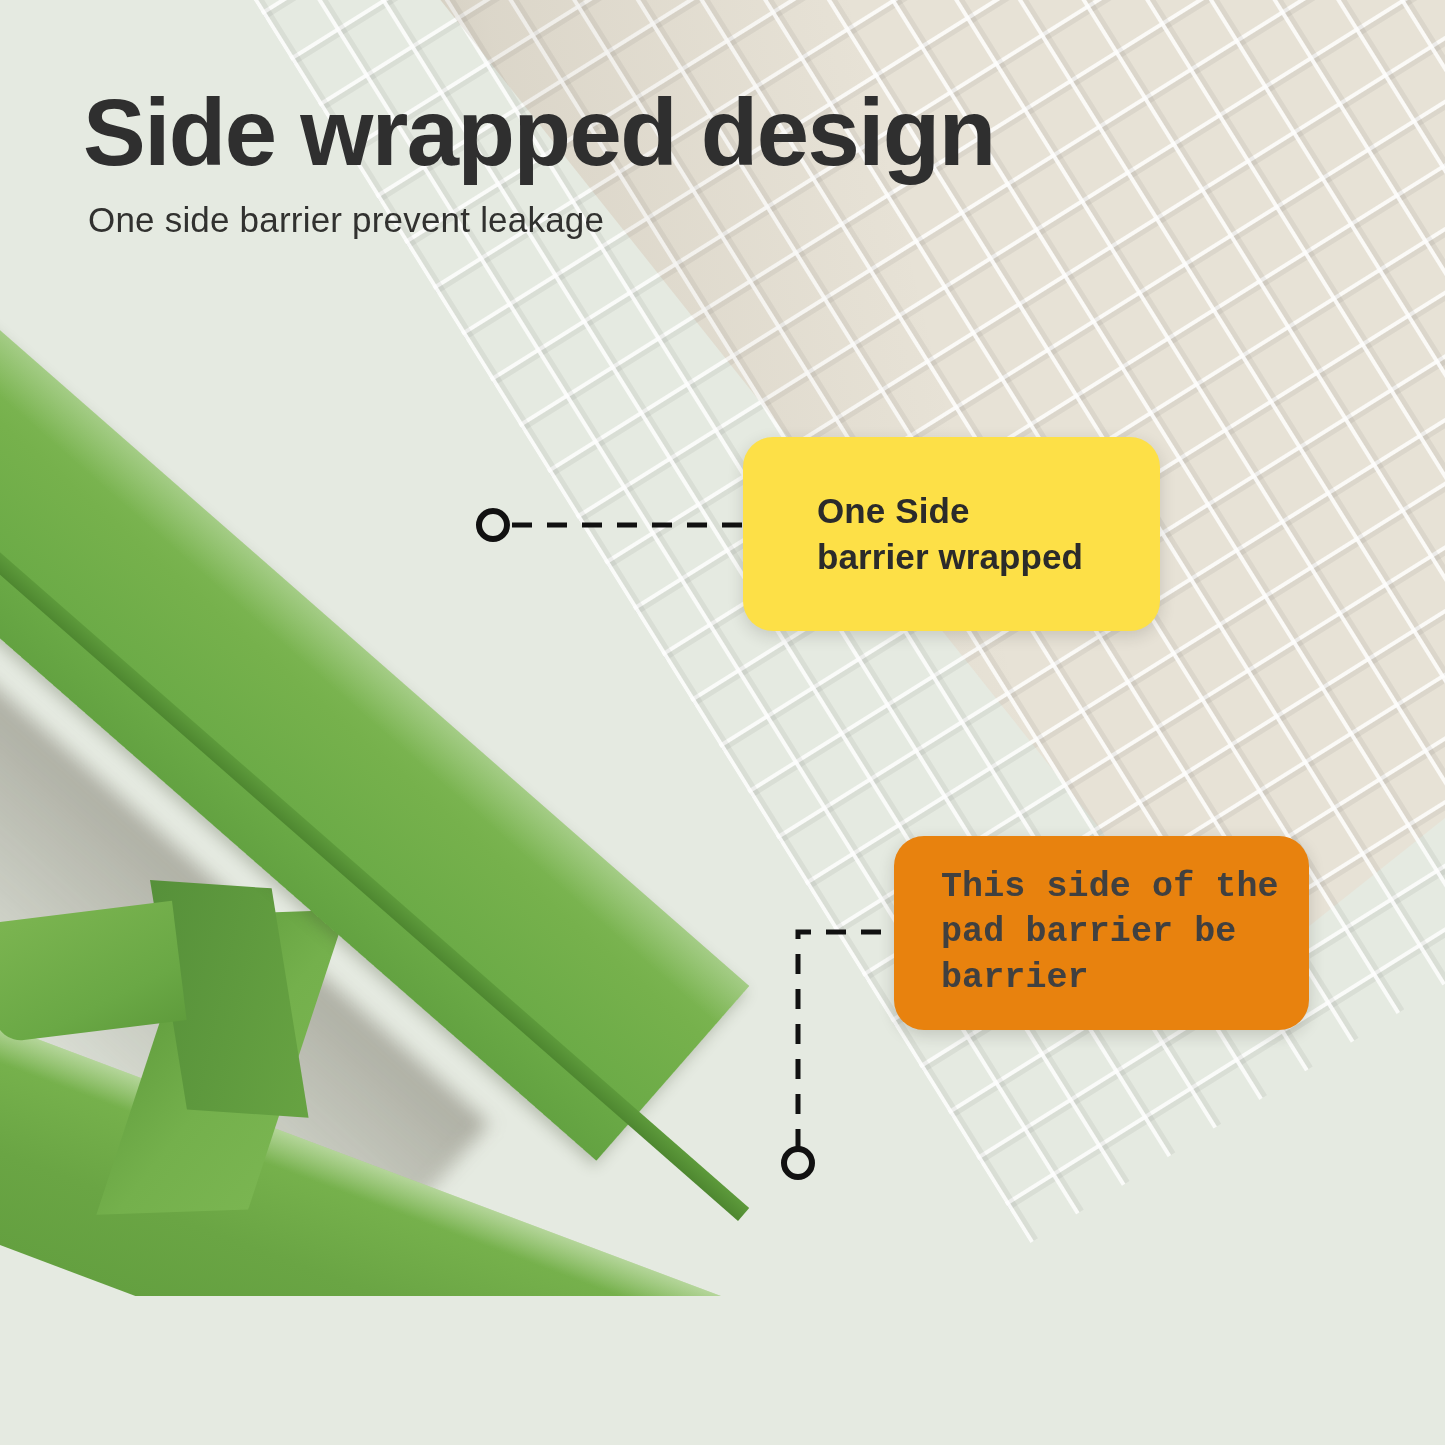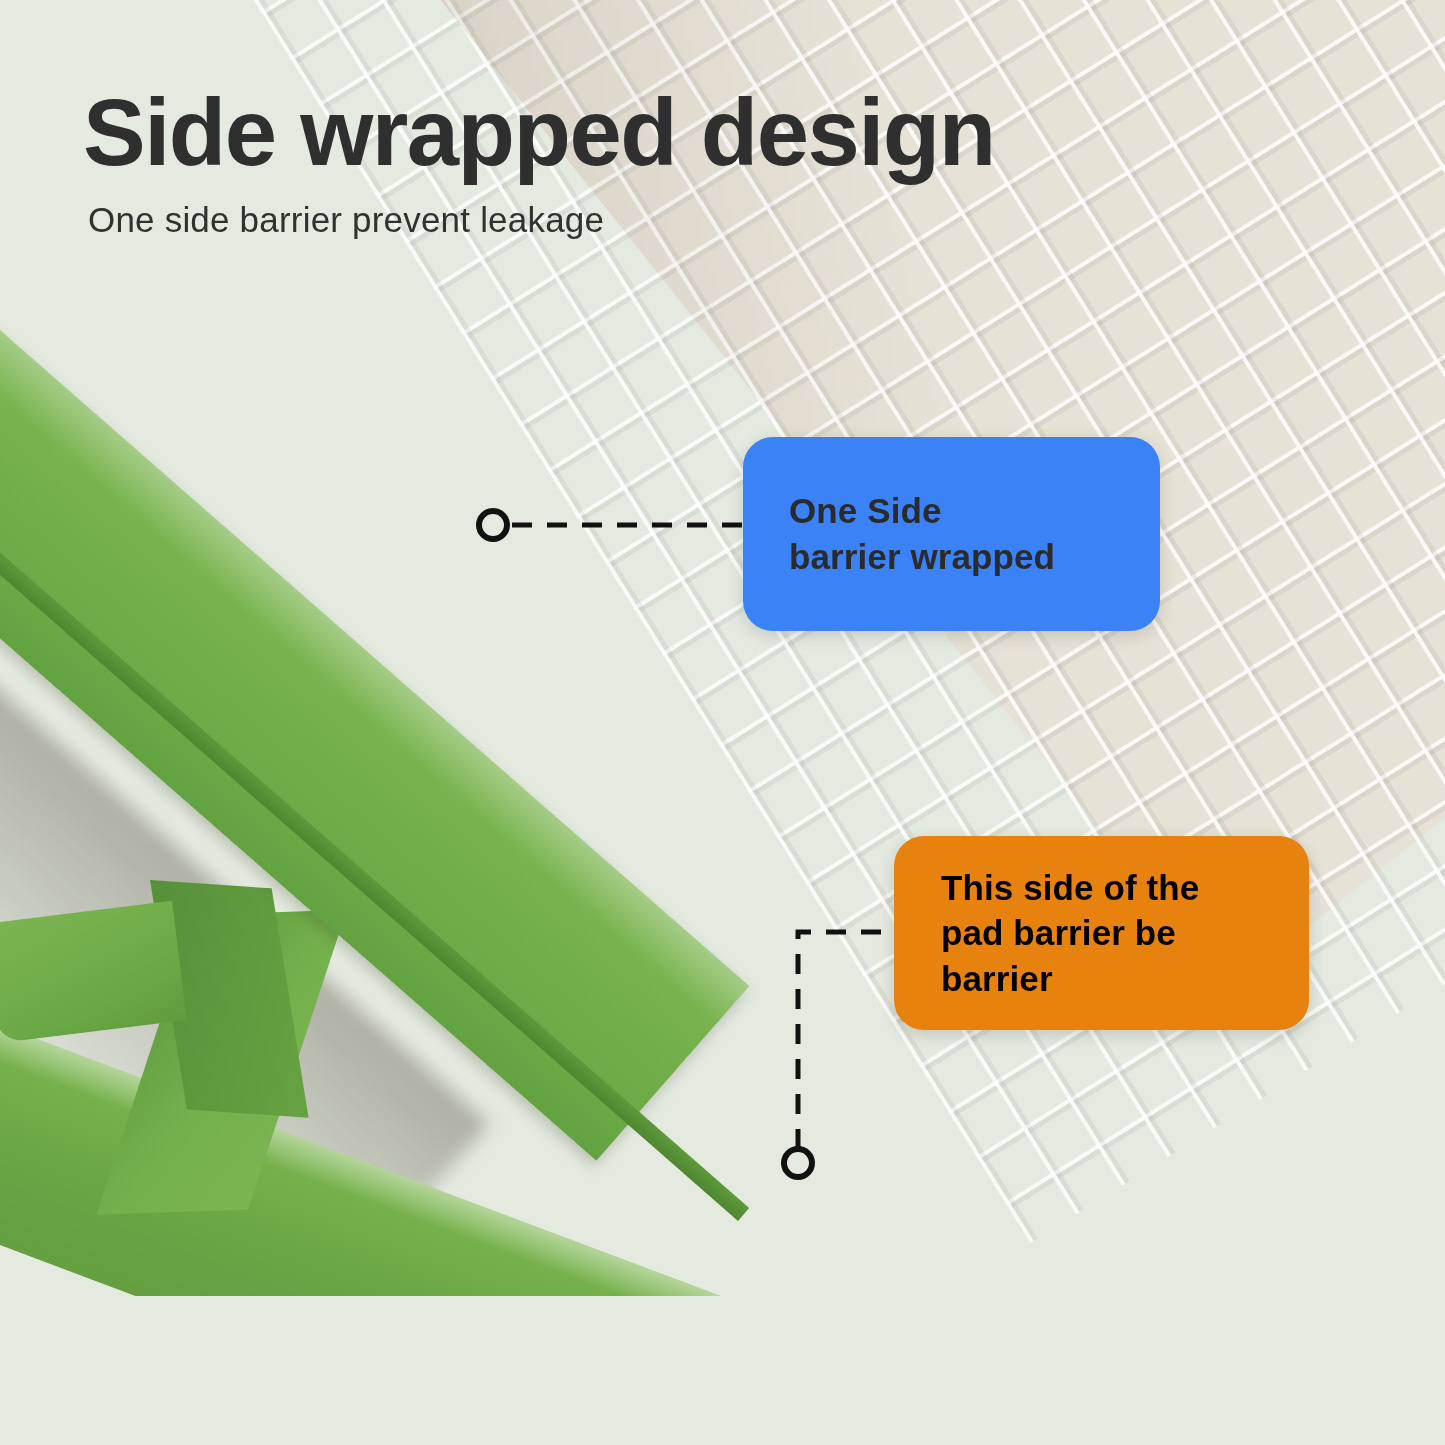--- a/index.html
+++ b/index.html
@@ -125,35 +125,35 @@
   }
 
   
   .callout{
     position:absolute;border-radius:30px;
     display:flex;align-items:center;
     box-sizing:border-box;
   }
   #callout-white{
     left:743px;top:437px;width:417px;height:194px;
-    background:#3b82f6;
+    background:#fde047;
     box-shadow:0 5px 16px rgba(40,40,30,.16);
-    padding:0 0 0 46px;
+    padding:0 0 0 74px;
   }
   #callout-white .ctext{
     font-size:35px;font-weight:bold;color:#2b2b2b;line-height:1.32;letter-spacing:.1px;
   }
   #callout-orange{
     left:894px;top:836px;width:415px;height:194px;
     background:#e8820e;
     box-shadow:0 5px 16px rgba(40,40,30,.18);
     padding:0 0 0 47px;
   }
   #callout-orange .ctext{
-    font-size:35px;font-weight:bold;color:#000000;line-height:1.30;letter-spacing:.1px;
+    font-size:35px;font-weight:bold;color:#404040;line-height:1.30;letter-spacing:.1px;font-family:Liberation Mono, monospace;
   }
 
   
   svg.leaders{position:absolute;inset:0;width:1445px;height:1445px;overflow:visible;}
   .dash{fill:none;stroke:#111111;stroke-width:5;stroke-dasharray:20 15;}
   .ring{fill:none;stroke:#111111;stroke-width:6;}
 </style>
 </head>
 <body>
 

